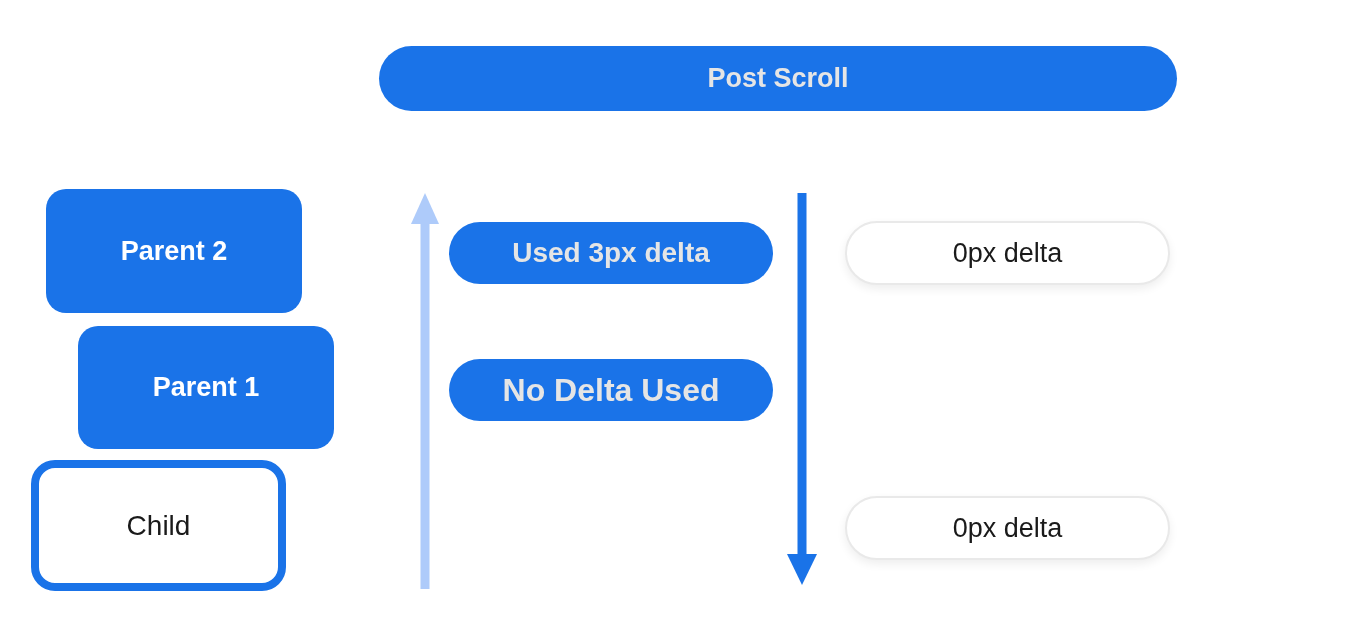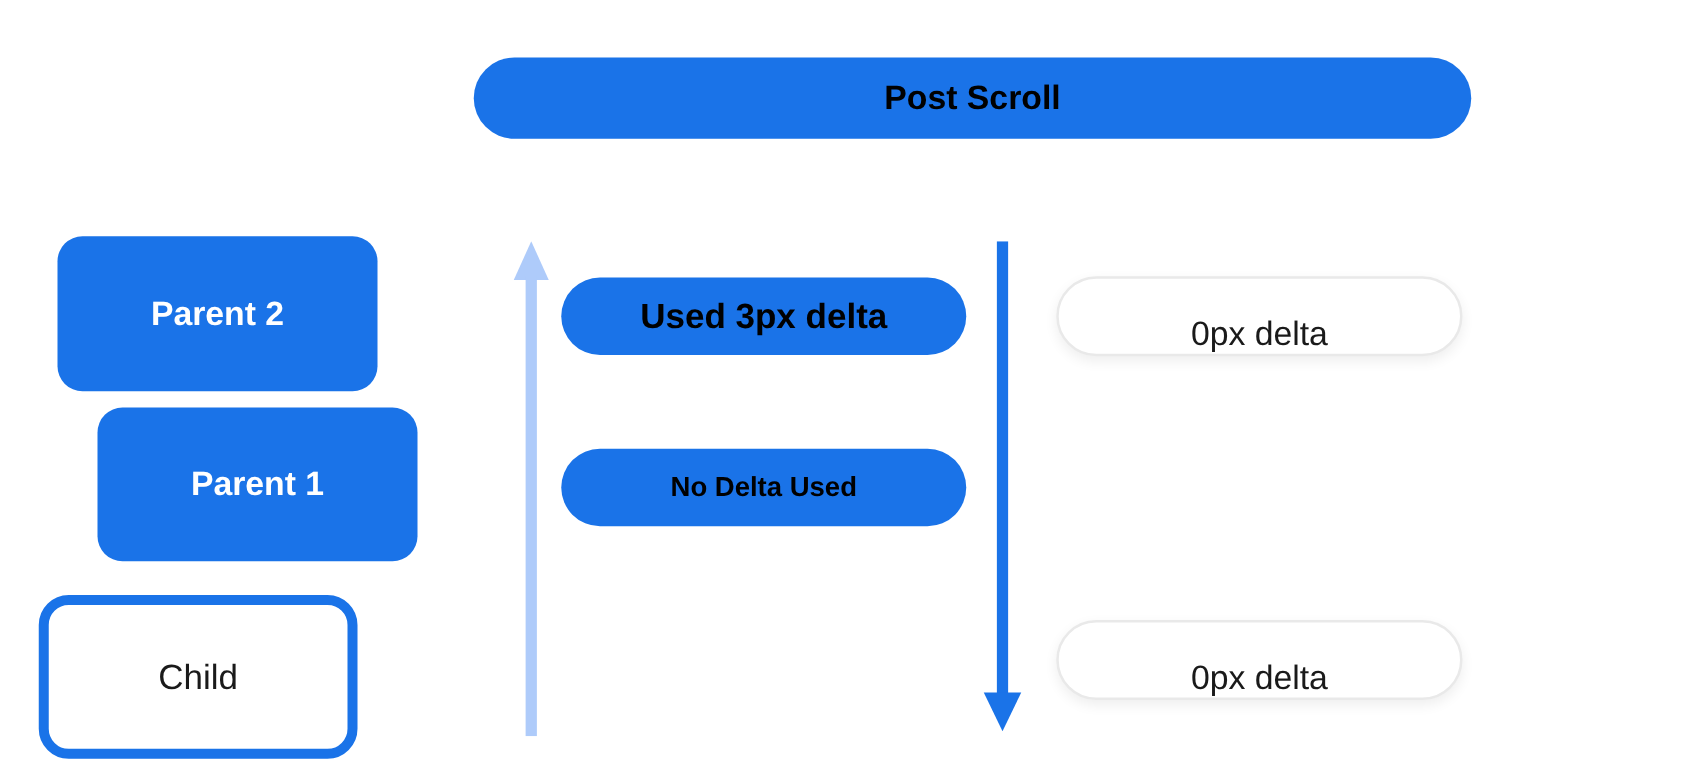--- a/index.html
+++ b/index.html
@@ -20,21 +20,21 @@
   }
   .canvas {
     position: absolute;
     inset: 0;
     background: var(--white);
   }
   .abs { position: absolute; }
 
   .pill-blue {
     background: var(--blue);
-    color: #000000;
+    color: #e5e5e5;
     font-weight: 700;
     display: flex;
     align-items: center;
     justify-content: center;
     border-radius: 999px;
   }
   .box-blue {
     background: var(--blue);
     color: #ffffff;
     font-weight: 700;
@@ -45,41 +45,40 @@
   }
   .box-outline {
     background: var(--white);
     border: 8px solid var(--blue);
     color: var(--dark-text);
     font-weight: 500;
     display: flex;
     align-items: center;
     justify-content: center;
     border-radius: 24px;
-    margin-top: 16px;
   }
   .pill-white {
     background: var(--white);
     border: 2px solid var(--pill-border);
     box-shadow: 0 4px 10px rgba(0,0,0,0.07);
     color: var(--dark-text);
     font-weight: 500;
     display: flex;
-    align-items: flex-end;
+    align-items: center;
     justify-content: center;
     border-radius: 999px;
   }
 
   
   .header-pill   { left: 379px; top: 46px;  width: 798px; height: 65px;  font-size: 27px; }
   .parent2-box   { left: 46px;  top: 189px; width: 256px; height: 124px; font-size: 27px; }
   .parent1-box   { left: 30px;  top: 326px; width: 256px; height: 123px; font-size: 27px; margin-left: 48px; }
   .child-box     { left: 31px;  top: 460px; width: 255px; height: 131px; font-size: 28px; }
   .used-pill     { left: 449px; top: 222px; width: 324px; height: 62px;  font-size: 28px; }
-  .nodelta-pill  { left: 449px; top: 359px; width: 324px; height: 62px;  font-size: 22px; }
+  .nodelta-pill  { left: 449px; top: 359px; width: 324px; height: 62px;  font-size: 32px; }
   .zero-pill-1   { left: 845px; top: 221px; width: 325px; height: 64px;  font-size: 27px; }
   .zero-pill-2   { left: 845px; top: 496px; width: 325px; height: 64px;  font-size: 27px; }
 
   .up-arrow   { left: 408px; top: 193px; color: var(--light-blue); }
   .down-arrow { left: 785px; top: 193px; color: var(--blue); }
   svg { display: block; }
 </style>
 </head>
 <body>
 

